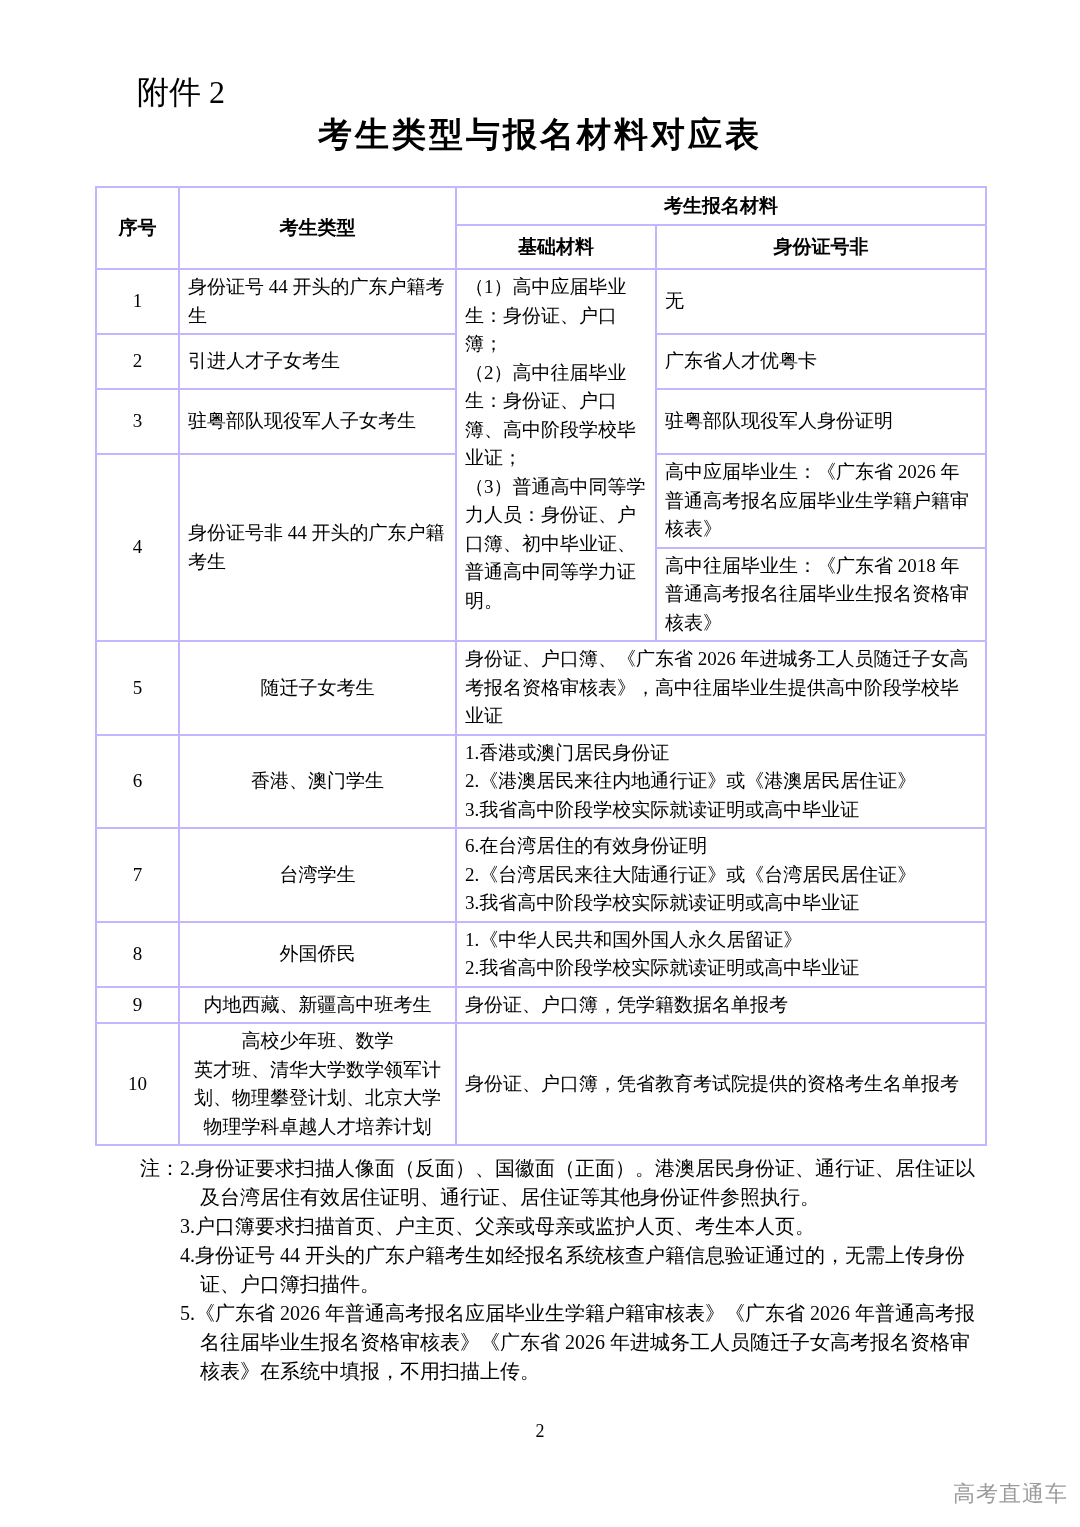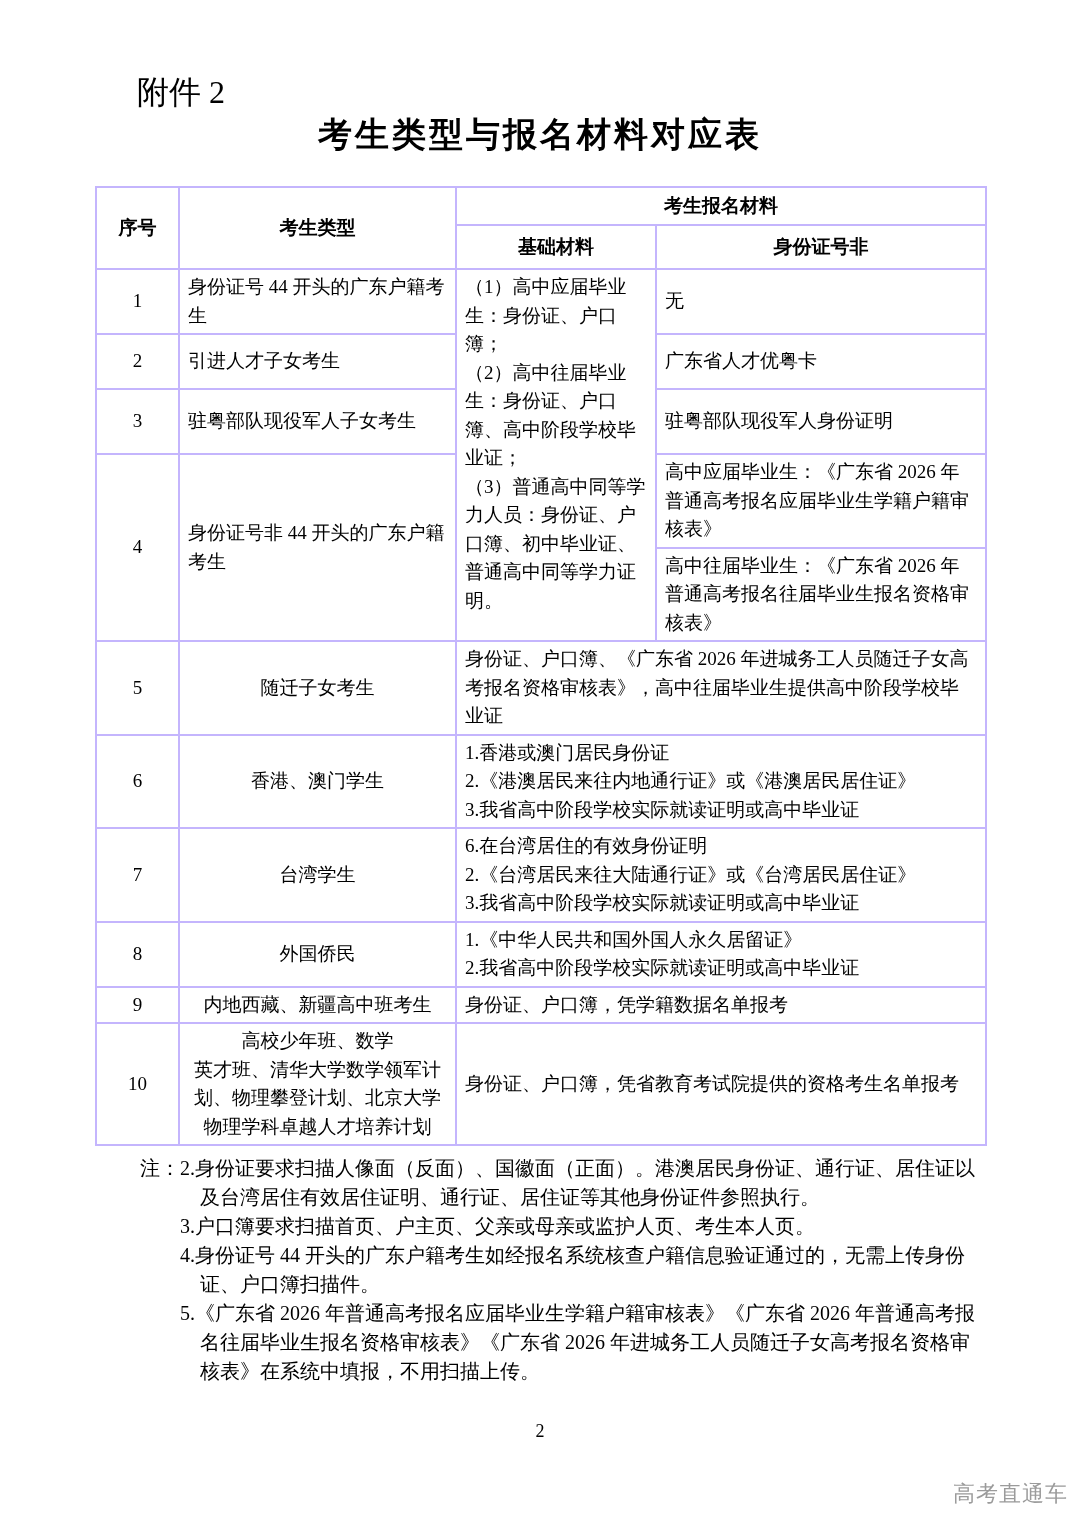--- a/index.html
+++ b/index.html
@@ -119,21 +119,21 @@
       <td class="tl">驻粤部队现役军人子女考生</td>
       <td class="tl">驻粤部队现役军人身份证明</td>
     </tr>
 
     <tr style="height:75px">
       <td rowspan="2" class="tc">4</td>
       <td rowspan="2" class="tl">身份证号非 44 开头的广东户籍考生</td>
       <td class="tl">高中应届毕业生：《广东省 2026 年普通高考报名应届毕业生学籍户籍审核表》</td>
     </tr>
     <tr style="height:70px">
-      <td class="tl">高中往届毕业生：《广东省 2026 年普通高考报名往届毕业生报名资格审核表》</td>
+      <td class="tl">高中往届毕业生：《广东省 2018 年普通高考报名往届毕业生报名资格审核表》</td>
     </tr>
 
     <tr style="height:58px">
       <td class="tc">5</td>
       <td class="tc">随迁子女考生</td>
       <td colspan="2" class="tl">身份证、户口簿、《广东省 2026 年进城务工人员随迁子女高考报名资格审核表》，高中往届毕业生提供高中阶段学校毕业证</td>
     </tr>
 
     <tr style="height:82px">
       <td class="tc">6</td>

